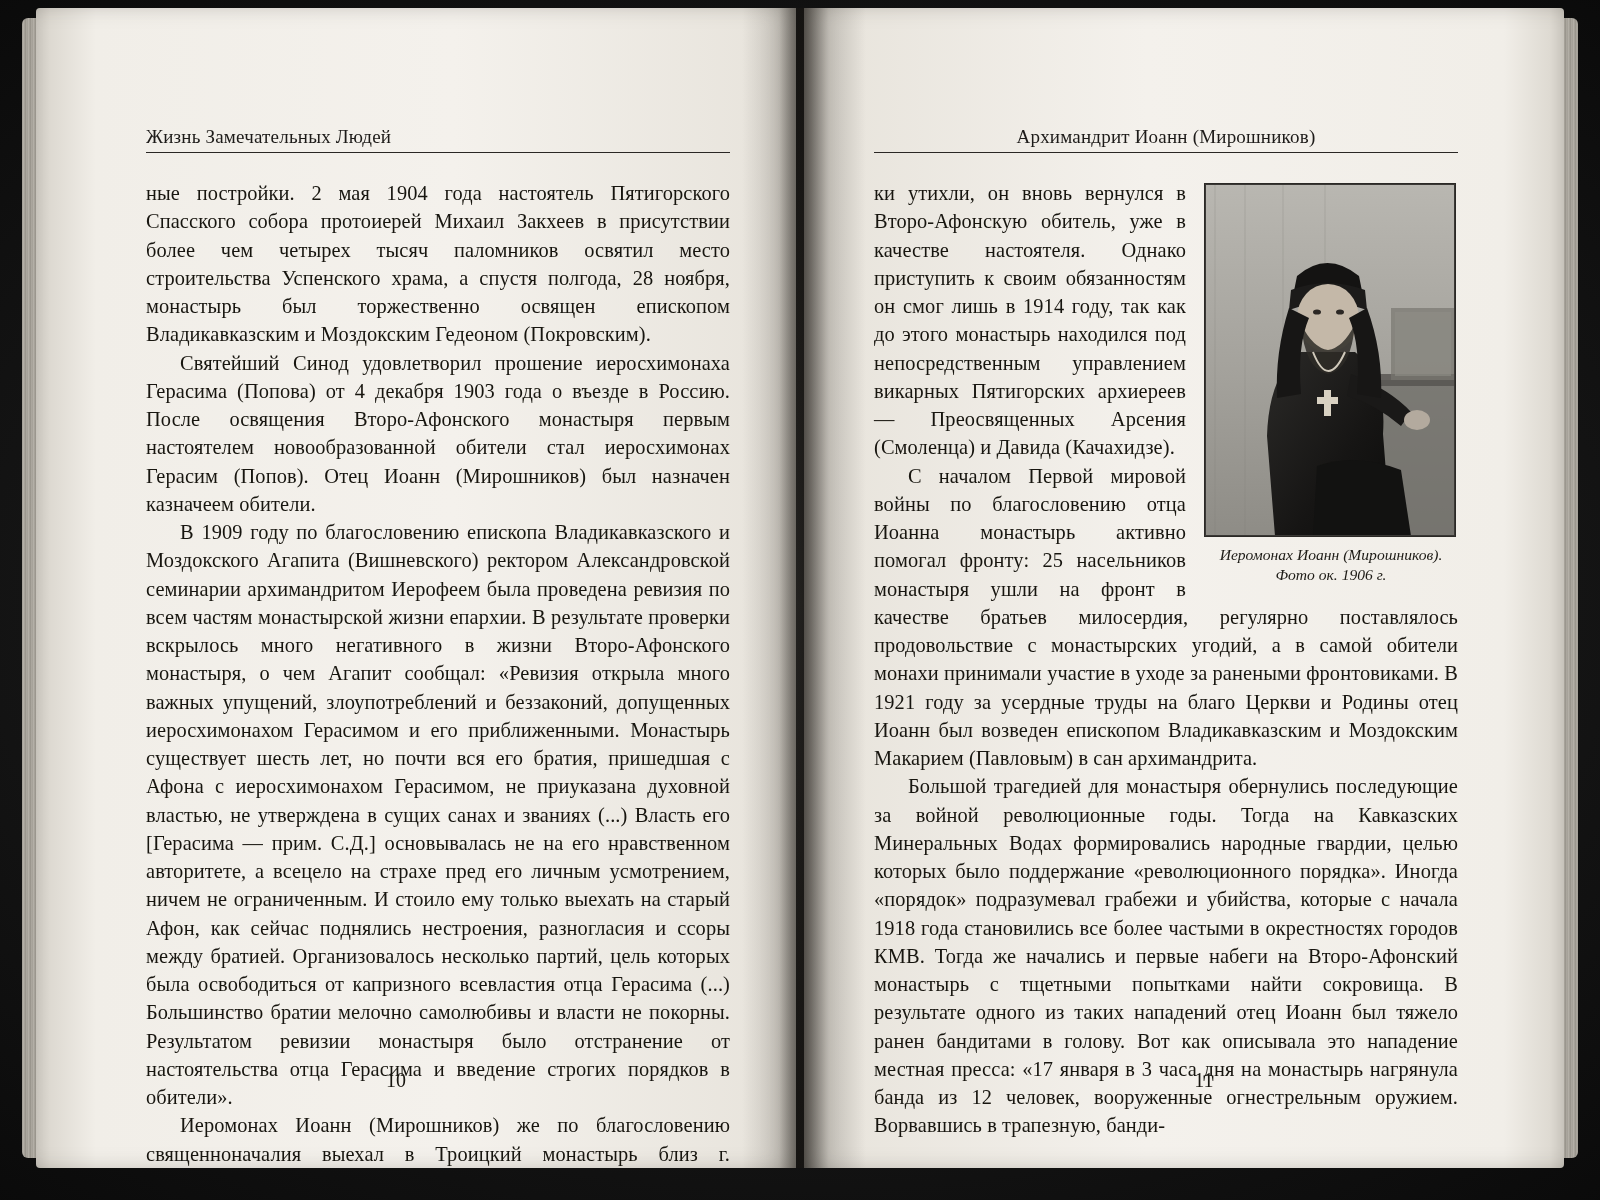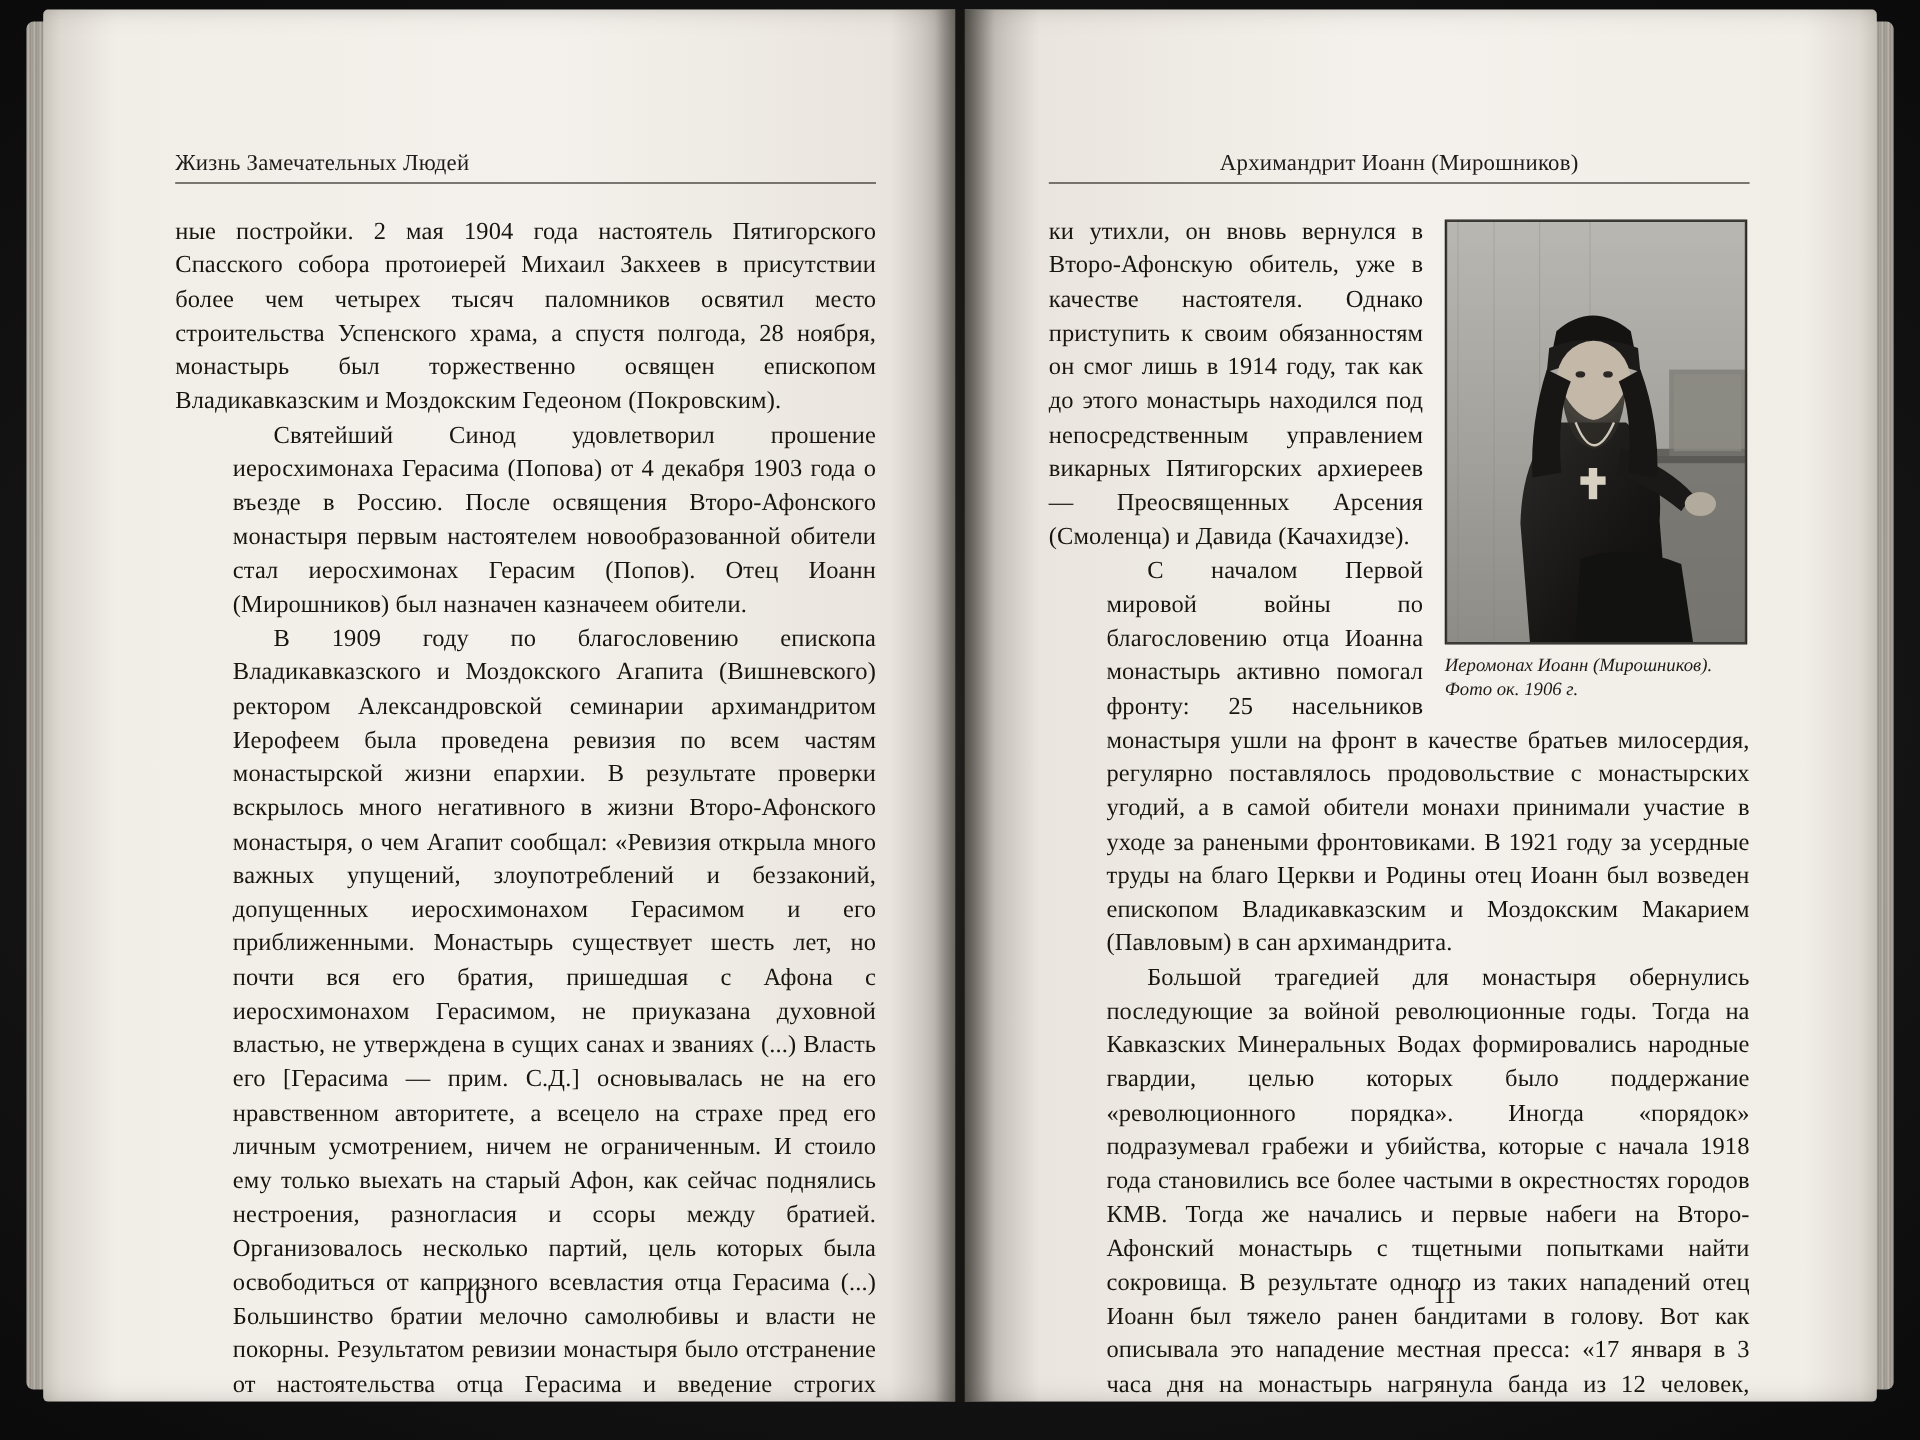--- a/index.html
+++ b/index.html
@@ -108,39 +108,40 @@
     margin: 0;
     font-size: 20.4px;
     line-height: 1.385;
     text-align: justify;
     text-indent: 34px;
     color: #17150f;
     hyphens: manual;
     letter-spacing: 0.1px;
   }
   p.body.cont { text-indent: 0; margin-top: 26px; }
-  p.body + p.body { margin-top: 0; margin-left: 48px; }
+  p.body + p.body { margin-top: 0; }
 
   .figure {
     float: right;
     width: 254px;
     margin: 4px 0 8px 18px;
   }
   .figure .imgbox {
     width: 250px;
     height: 352px;
     border: 1.5px solid #2b2926;
     background: #8e8d88;
     position: relative;
     overflow: hidden;
   }
   .figure .caption {
     margin-top: 8px;
     font-size: 15.6px;
     font-style: italic;
+    text-align: center;
     line-height: 1.28;
     color: #1d1b16;
   }
   .pageno {
     position: absolute;
     bottom: 76px;
     width: 100%;
     text-align: center;
     font-size: 20px;
     color: #17150f;

